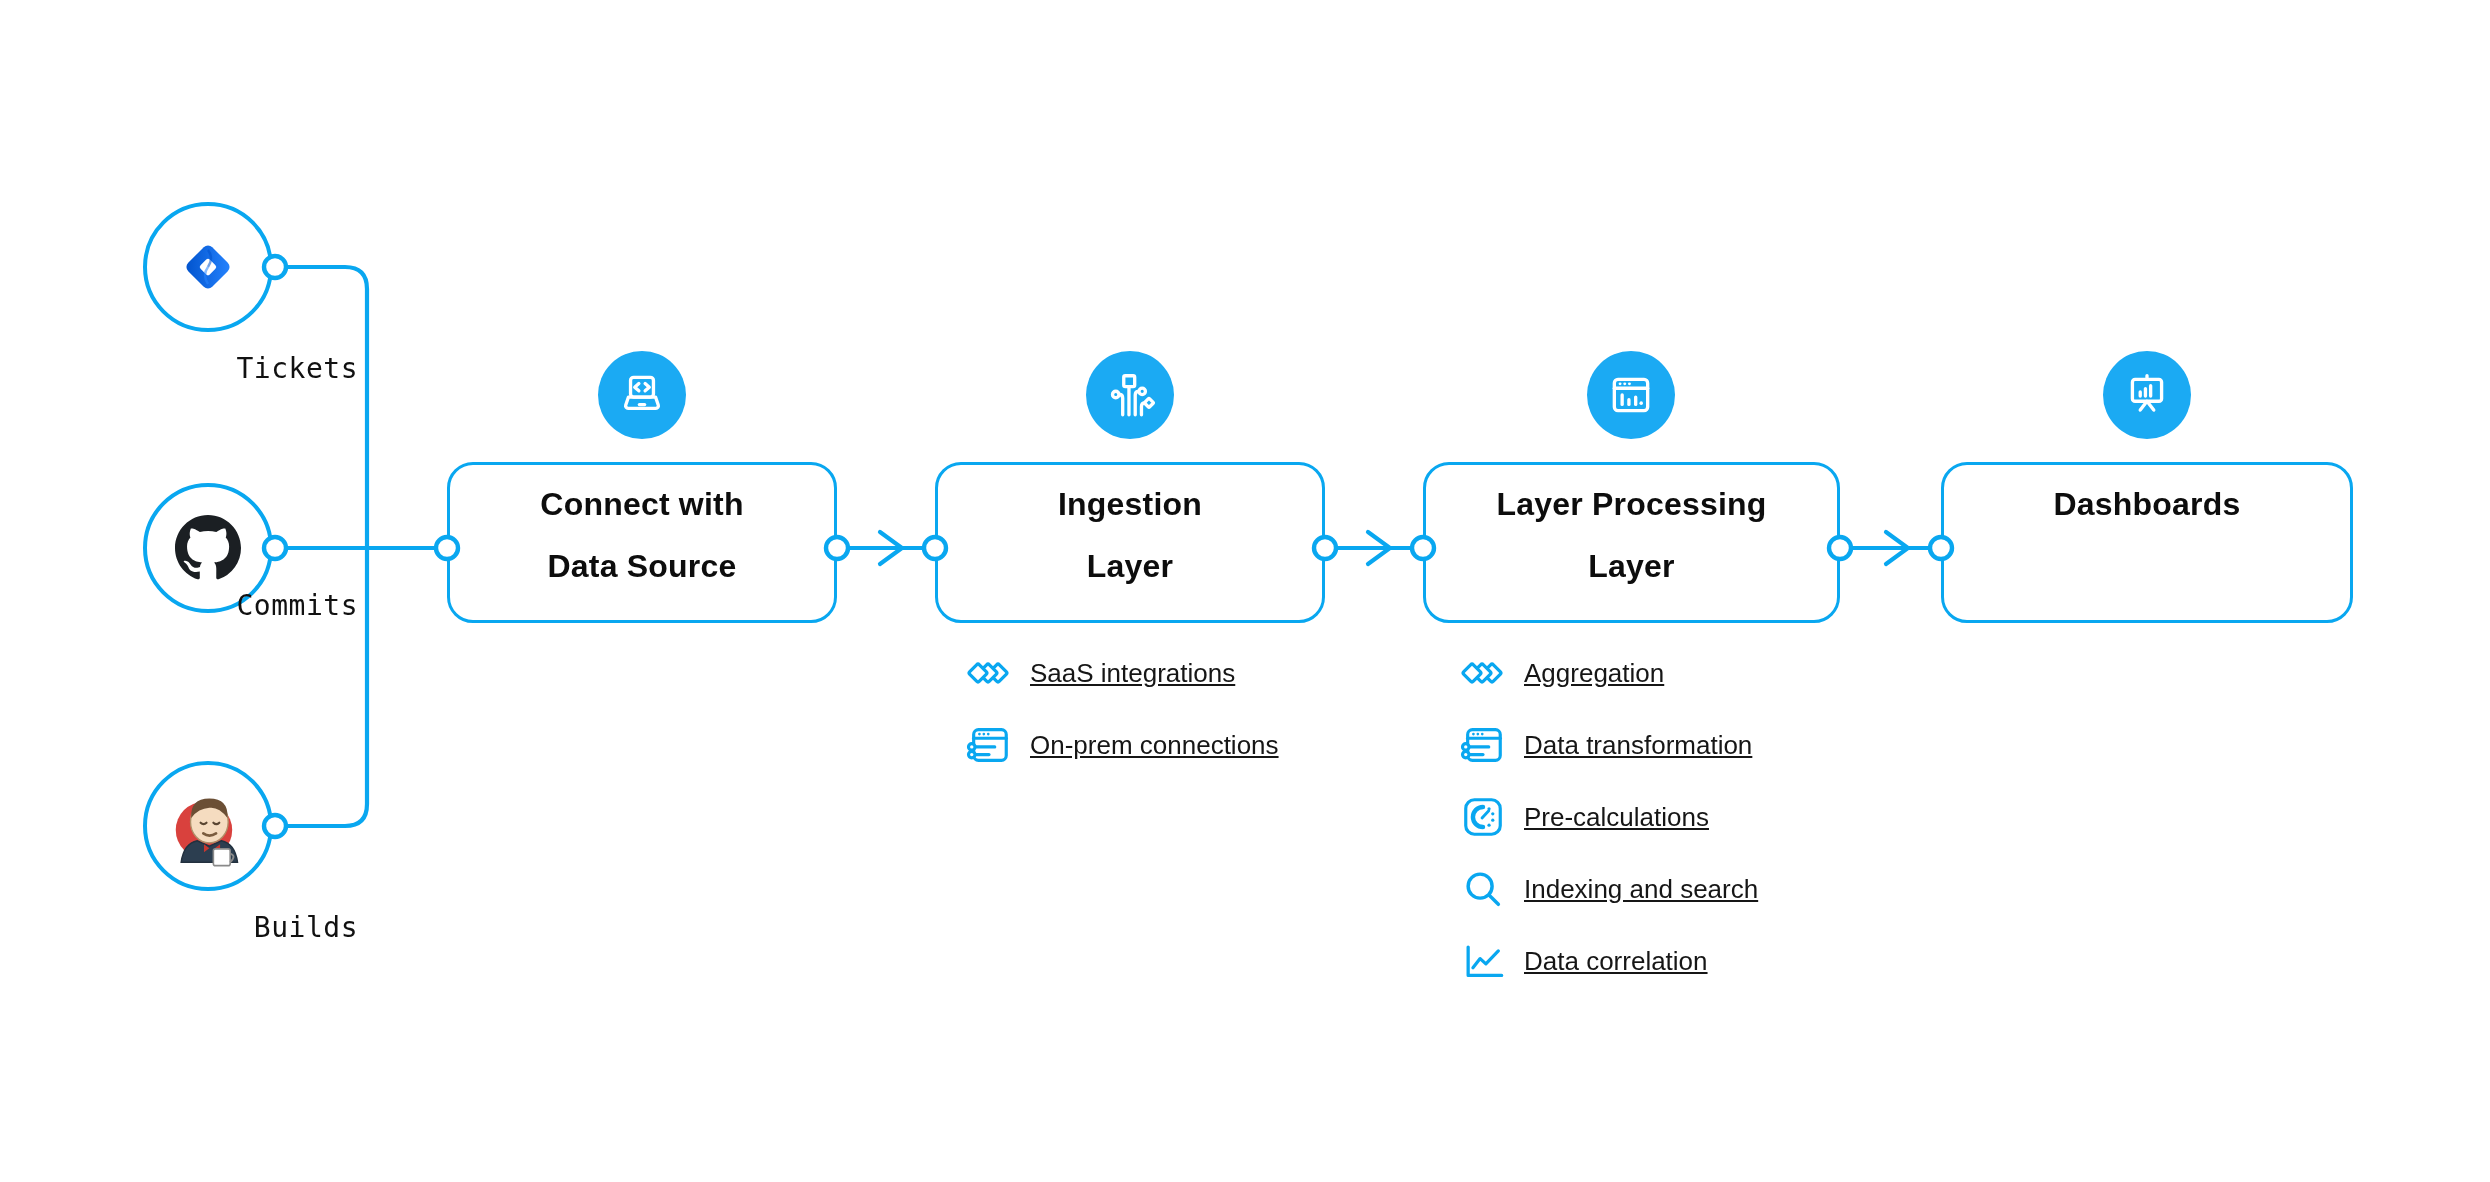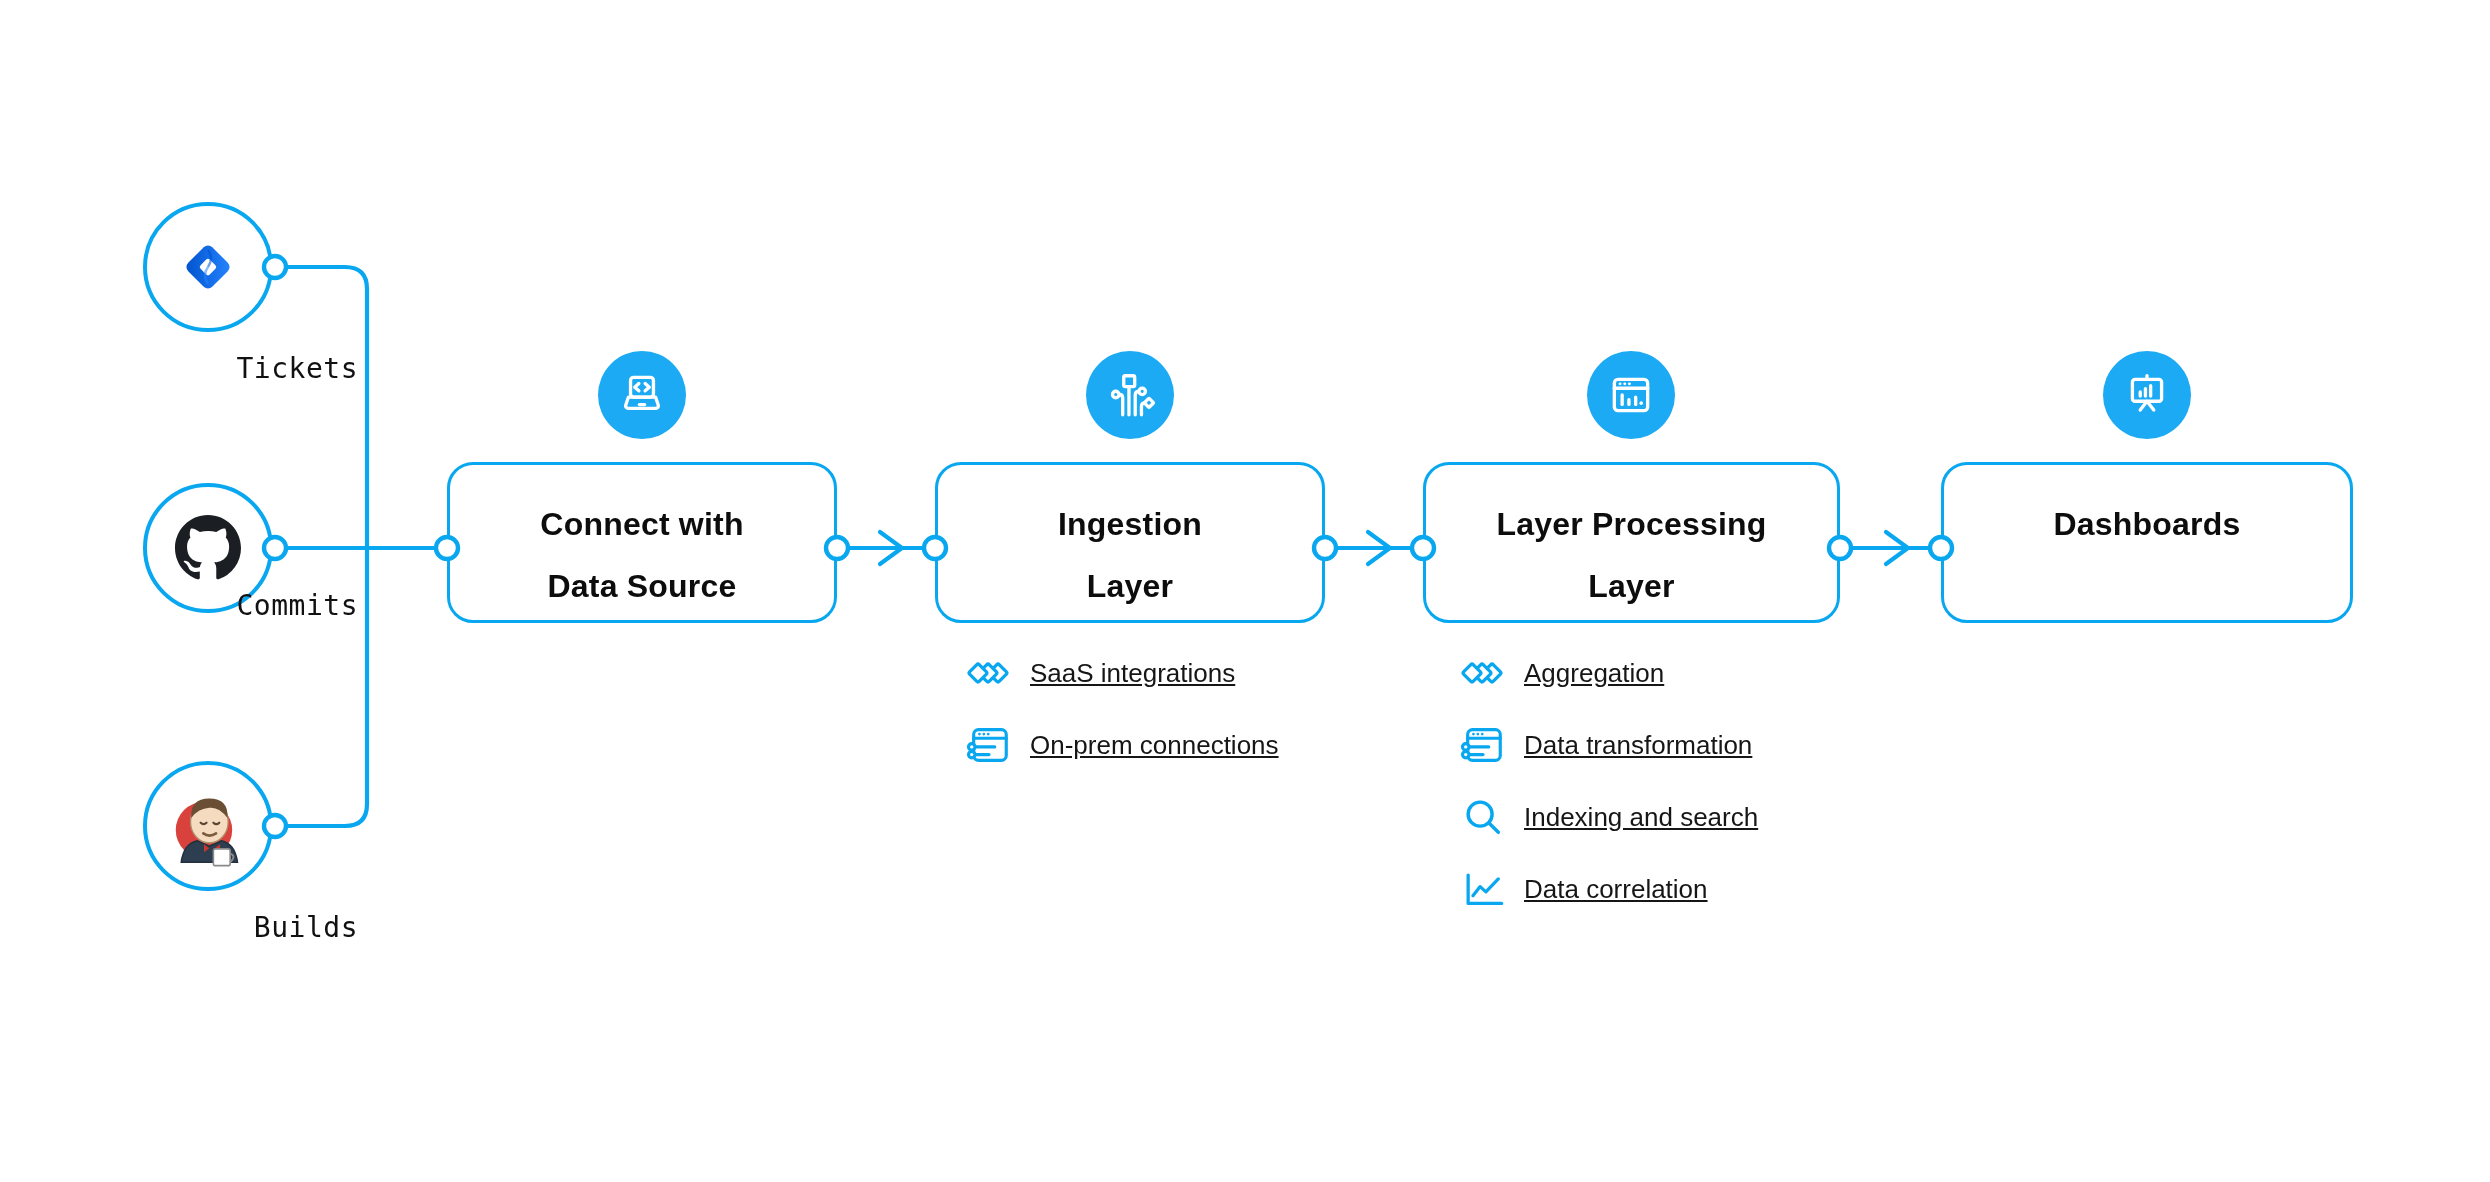--- a/index.html
+++ b/index.html
@@ -26,21 +26,21 @@
     position:absolute;width:300px;left:58px;text-align:right;
     font-family:"DejaVu Sans Mono",monospace;font-size:28px;color:#111;
     z-index:2;letter-spacing:0.5px;
   }
 
   
   .stage-box{
     position:absolute;top:462px;height:161px;background:#fff;
     border:3px solid var(--accent);border-radius:26px;z-index:2;
     display:flex;flex-direction:column;align-items:center;
-    padding-top:28px;
+    padding-top:8px;
   }
   .stage-title{width:100%;text-align:center;}
   .tline{display:block;font-size:32px;line-height:62px;font-weight:700;color:var(--ink);letter-spacing:0.2px;}
   .box-connect{left:447px;width:390px;}
   .box-ingestion{left:935px;width:390px;}
   .box-processing{left:1423px;width:417px;}
   .box-dashboards{left:1941px;width:412px;}
 
   
   .stage-icon{
@@ -222,20 +222,34 @@
           <circle cx="14" cy="12.6" r="1.4" fill="#09a7f0" stroke="none"></circle>
           <circle cx="18.6" cy="12.6" r="1.4" fill="#09a7f0" stroke="none"></circle>
           <circle cx="23.2" cy="12.6" r="1.4" fill="#09a7f0" stroke="none"></circle>
           <path d="M9.5 26 H30"></path>
           <circle cx="6" cy="26" r="3.4" fill="#ffffff"></circle>
           <path d="M9.5 34 H24"></path>
           <circle cx="6" cy="34" r="3.4" fill="#ffffff"></circle>
         </svg>
       </span>
       <span class="feature-label">Data transformation</span>
+    </li>
+    <li class="feature-row">
+      <span class="feature-icon">
+        <svg width="46" height="46" viewBox="0 0 48 48" fill="none" stroke="#09a7f0" stroke-linecap="round" stroke-linejoin="round">
+          <rect x="6" y="6" width="36" height="36" rx="9" stroke-width="3.3"></rect>
+          <path d="M24 13.5 A10.5 10.5 0 0 0 24 34.5" stroke-width="4.6"></path>
+          <path d="M23 25 L30 17.5" stroke-width="3"></path>
+          <circle cx="30.3" cy="15.4" r="1.7" fill="#09a7f0" stroke="none"></circle>
+          <circle cx="34.2" cy="20.7" r="1.7" fill="#09a7f0" stroke="none"></circle>
+          <circle cx="34.2" cy="27.3" r="1.7" fill="#09a7f0" stroke="none"></circle>
+          <circle cx="30.3" cy="32.6" r="1.7" fill="#09a7f0" stroke="none"></circle>
+        </svg>
+      </span>
+      <span class="feature-label">Pre-calculations</span>
     </li>
     <li class="feature-row">
       <span class="feature-icon">
         <svg width="46" height="46" viewBox="0 0 48 48" fill="none" stroke="#09a7f0" stroke-width="3.6" stroke-linecap="round">
           <circle cx="21" cy="21" r="12.5"></circle>
           <path d="M30.5 30.5 L40 40"></path>
         </svg>
       </span>
       <span class="feature-label">Indexing and search</span>
     </li>

